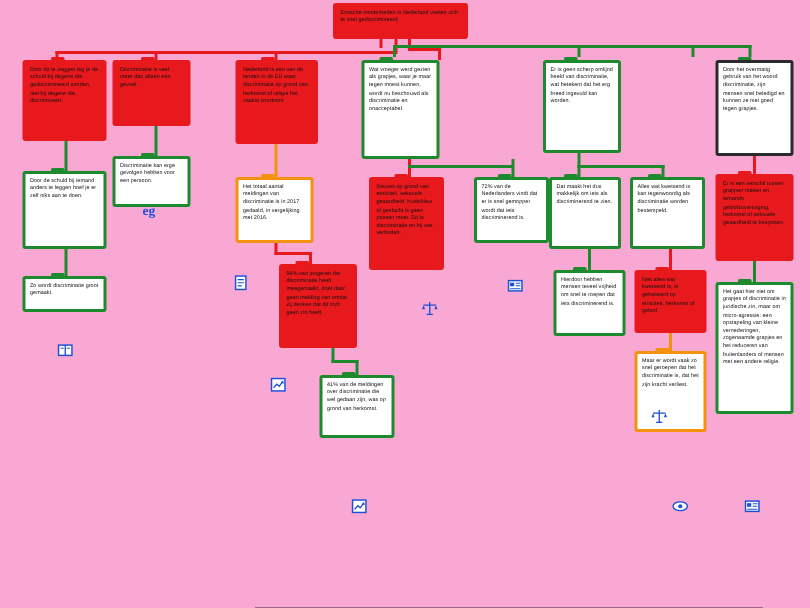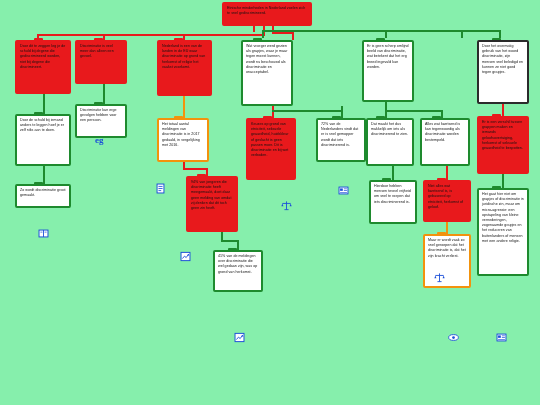--- a/index.html
+++ b/index.html
@@ -1,18 +1,18 @@
 <!DOCTYPE html>
 <html><head>
 <meta charset="utf-8">
 <style>
   html,body{margin:0;padding:0;background:#000;}
   body{width:540px;height:405px;position:relative;overflow:hidden;
        font-family:"Liberation Sans","DejaVu Sans",sans-serif;}
-  #stage{position:absolute;left:0;top:0;width:540px;height:405px;background:#86efac;}
+  #stage{position:absolute;left:0;top:0;width:540px;height:405px;background:#f9a8d4;}
 
   .node{position:absolute;box-sizing:border-box;background:#fff;border-width:2px;
         border-style:solid;border-radius:2px;padding:2px 3px;overflow:hidden;
         font-size:3.6px;line-height:1.45;color:#111;letter-spacing:0.05px;}
   .node.red{border-color:#e8191c;}
   .node.green{border-color:#1e8a2e;}
   .node.orange{border-color:#f2920d;}
   .node.plain{border-color:#2b2b2b;}
 
   

